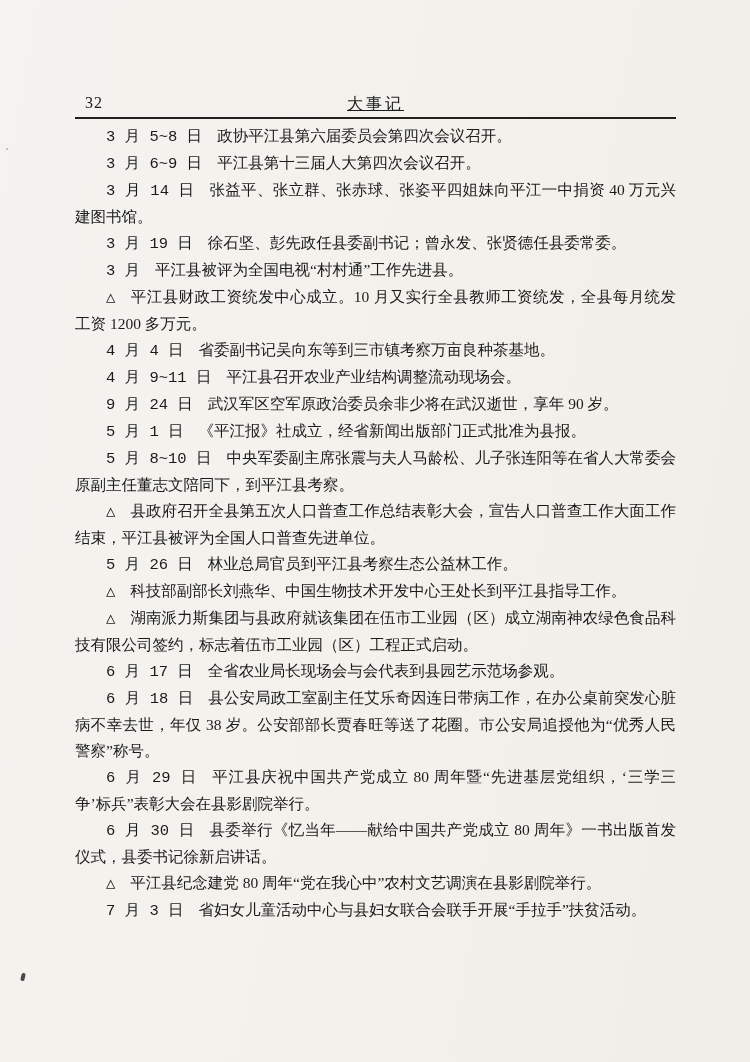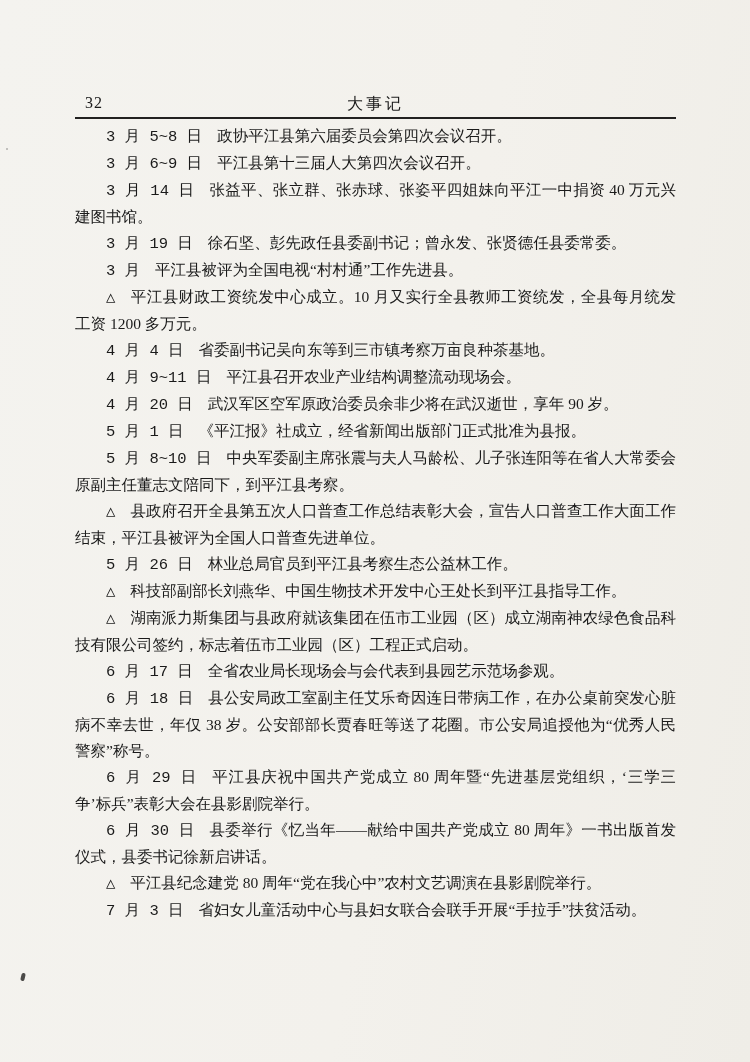--- a/index.html
+++ b/index.html
@@ -18,21 +18,21 @@
   .page-header{
     position:absolute;left:75px;top:94px;width:601px;height:22px;
     font-size:16px;
   }
   .page-num{
     position:absolute;left:10px;top:0;
     letter-spacing:1px;
   }
   .header-title{
     position:absolute;left:0;right:0;top:0;
-    text-align:center;letter-spacing:3px;
+    text-align:center;letter-spacing:3px;text-decoration:underline;
   }
   .header-rule{
     position:absolute;left:75px;top:117px;width:601px;height:2px;
     background:#222120;
   }
   .content{
     position:absolute;left:75px;top:123px;width:601px;
     font-size:15.5px;line-height:26px;
     text-align:justify;text-justify:inter-ideograph;
   }
@@ -75,21 +75,21 @@
     <p class="entry"><span class="entry-date">3 月</span><span class="entry-text">平江县被评为全国电视“村村通”工作先进县。</span></p>
 
     <p class="entry"><span class="entry-date">△</span><span class="entry-text">平江县财政工资统发中心成立。10 月又实行全县教师工资统发，全县每月统发工资 1200 多万元。</span></p>
 
     <p class="entry"><span class="entry-date">4 月 4 日</span><span class="entry-text">省委副书记吴向东等到三市镇考察万亩良种茶基地。</span></p>
 
 
     <p class="entry"><span class="entry-date">4 月 9~11 日</span><span class="entry-text">平江县召开农业产业结构调整流动现场会。</span></p>
 
 
-    <p class="entry"><span class="entry-date">4 月 20 日</span><span class="entry-text">武汉军区空军原政治委员余非少将在武汉逝世，享年 90 岁。</span></p>
+    <p class="entry"><span class="entry-date">9 月 24 日</span><span class="entry-text">武汉军区空军原政治委员余非少将在武汉逝世，享年 90 岁。</span></p>
 
     <p class="entry"><span class="entry-date">5 月 1 日</span><span class="entry-text">《平江报》社成立，经省新闻出版部门正式批准为县报。</span></p>
 
     <p class="entry"><span class="entry-date">5 月 8~10 日</span><span class="entry-text">中央军委副主席张震与夫人马龄松、儿子张连阳等在省人大常委会原副主任董志文陪同下，到平江县考察。</span></p>
 
 
     <p class="entry"><span class="entry-date">△</span><span class="entry-text">县政府召开全县第五次人口普查工作总结表彰大会，宣告人口普查工作大面工作结束，平江县被评为全国人口普查先进单位。</span></p>
 
     <p class="entry"><span class="entry-date">5 月 26 日</span><span class="entry-text">林业总局官员到平江县考察生态公益林工作。</span></p>
 

